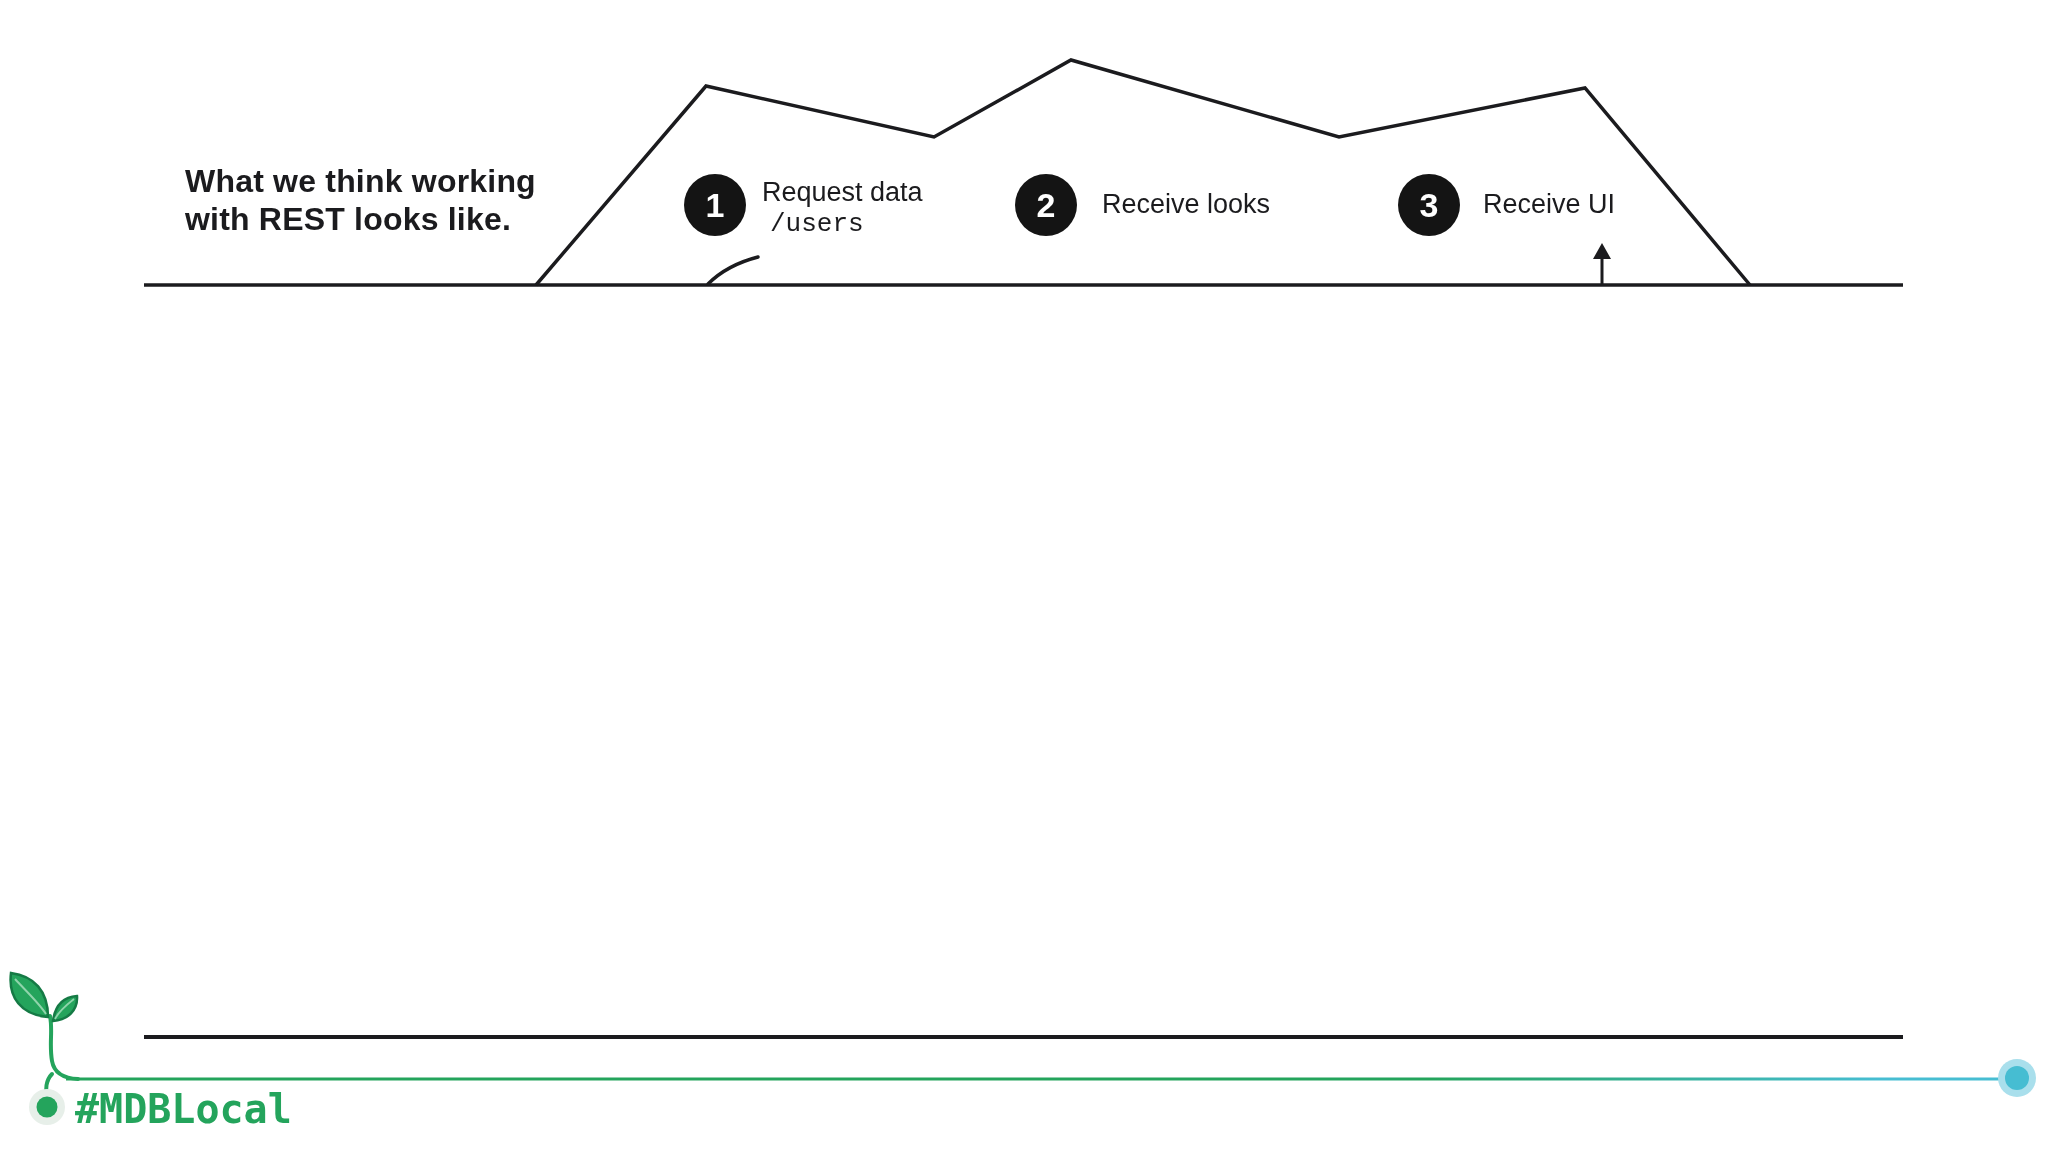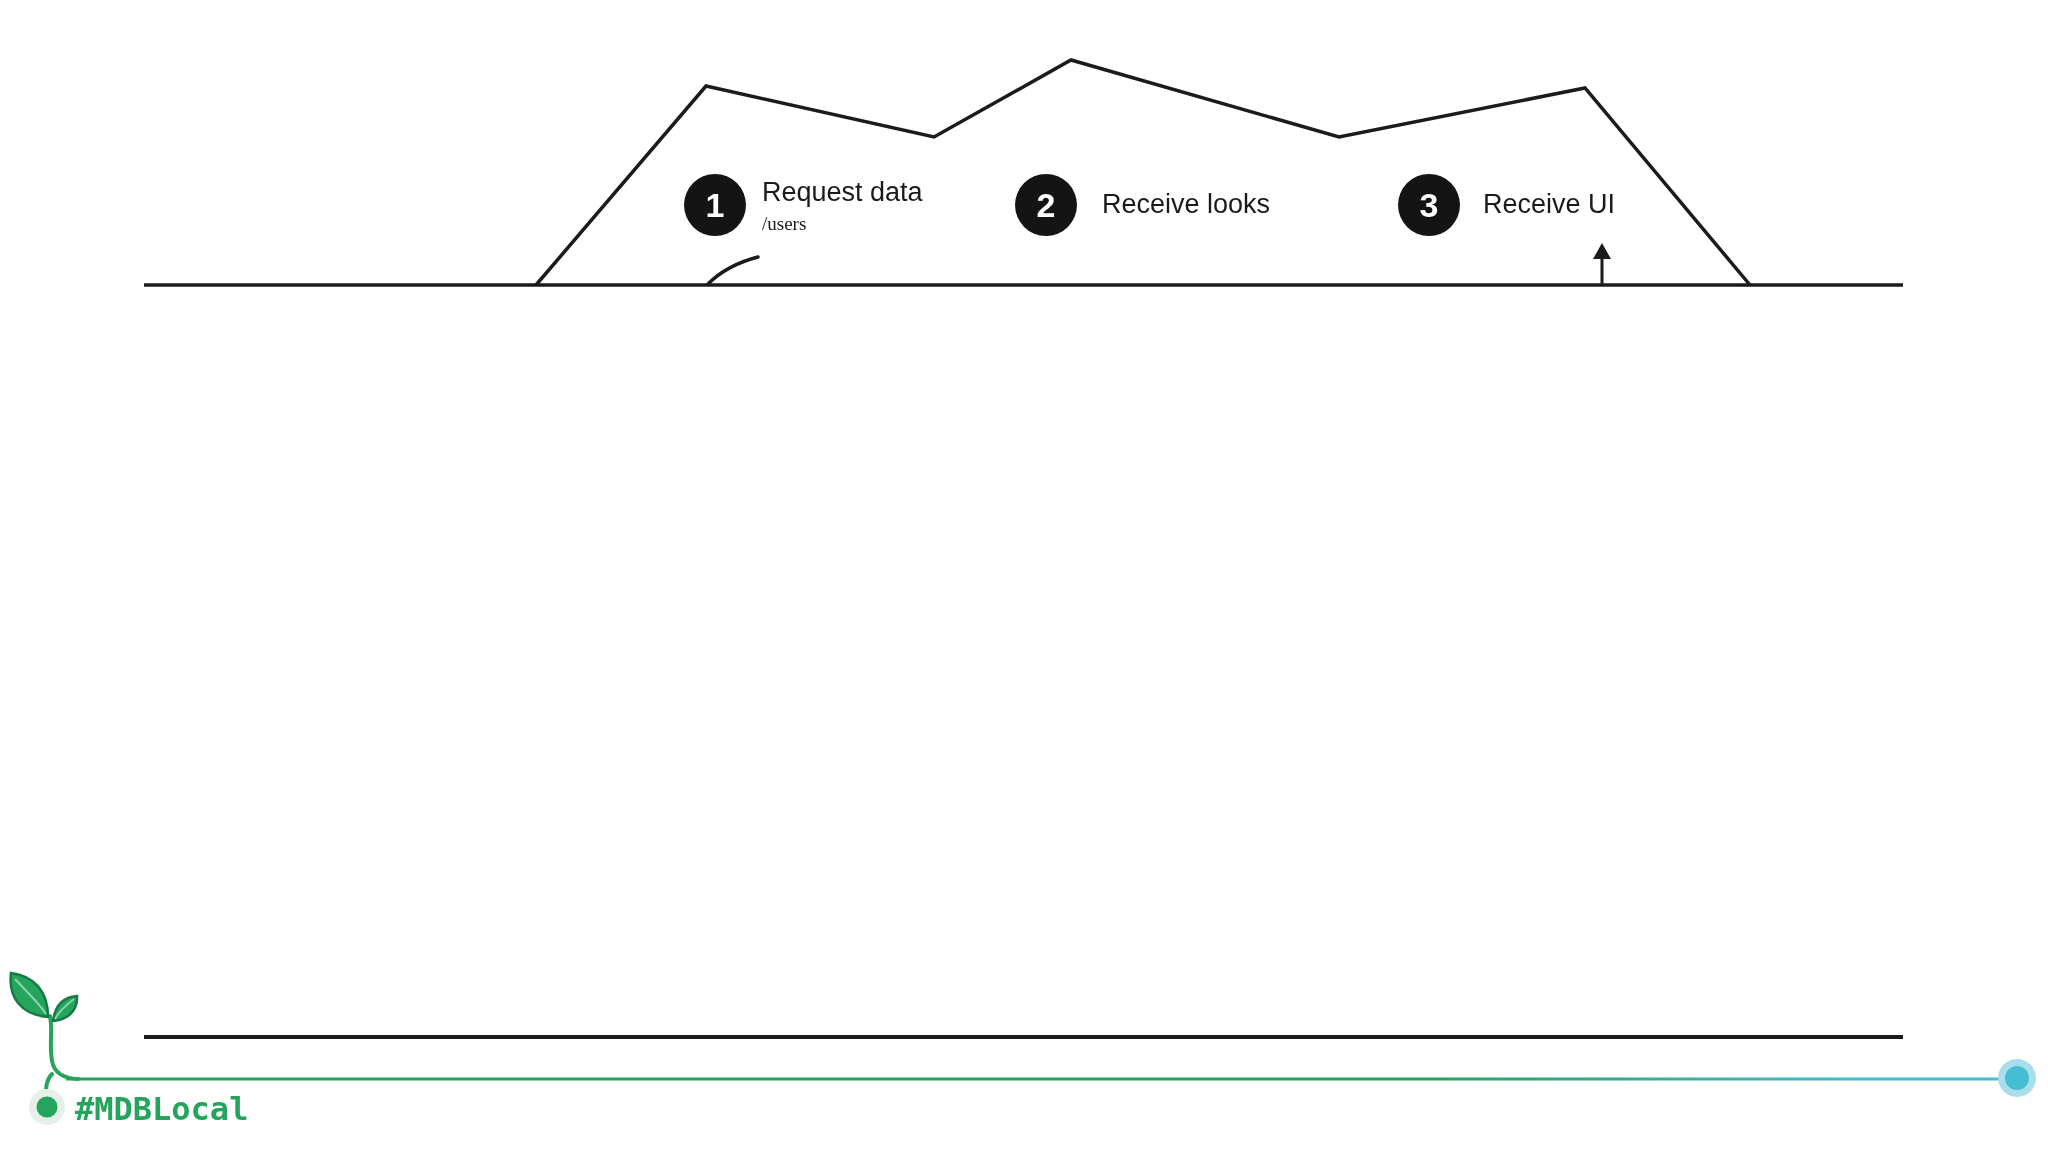--- a/index.html
+++ b/index.html
@@ -47,29 +47,30 @@
     text-align: center;
   }
   .step-label {
     position: absolute;
     font-size: 27px; line-height: 36px;
     color: var(--ink);
     white-space: nowrap;
   }
   .step-sublabel {
     position: absolute;
-    font-family: Liberation Serif, serif;
-    font-size: 19px; line-height: 36px;
+    font-family: Liberation Mono, monospace;
+    font-size: 26px; line-height: 36px;
     color: var(--ink);
     white-space: nowrap;
+    margin-left: 8px;
   }
   .hashtag {
     position: absolute; left: 75px; top: 1092px;
     font-family: "DejaVu Sans Mono", "Liberation Mono", monospace;
-    font-weight: 700; font-size: 32px; line-height: 34px;
+    font-weight: 700; font-size: 40px; line-height: 34px;
     color: var(--brand-green);
     white-space: nowrap;
   }
 </style>
 </head>
 <body>
 
 <div class="slide">
 
   <svg class="art" viewBox="0 0 2048 1152">
@@ -107,20 +108,24 @@
       <path d="M 52 1074 C 46 1080 45 1090 47 1098" class="stroke-green" stroke-width="4" stroke-linecap="round"></path>
       <path d="M 48 1017 C 21 1015 8 997 11 973 C 34 976 48 991 48 1017 Z" class="leaf"></path>
       <path d="M 15 979 C 26 991 39 1003 46 1014" class="leaf-vein" stroke-width="2"></path>
       <path d="M 53 1021 C 55 1006 63 997 77 996 C 78 1010 68 1020 53 1021 Z" class="leaf"></path>
       <path d="M 74 999 C 65 1006 58 1013 55 1019" class="leaf-vein" stroke-width="1.8"></path>
       <circle cx="47" cy="1107" r="18" class="dot-halo-green"></circle>
       <circle cx="47" cy="1107" r="10.5" class="dot-green"></circle>
     </g>
   </svg>
 
+  <div class="title">
+    <div>What we think working</div>
+    <div>with REST looks like.</div>
+  </div>
 
   <div class="step-badge" style="left:684px">1</div>
   <div class="step-label" style="left:762px; top:174px">Request data</div>
   <div class="step-sublabel" style="left:762px; top:206px">/users</div>
 
   <div class="step-badge" style="left:1015px">2</div>
   <div class="step-label" style="left:1102px; top:186px">Receive looks</div>
 
   <div class="step-badge" style="left:1398px">3</div>
   <div class="step-label" style="left:1483px; top:186px">Receive UI</div>

